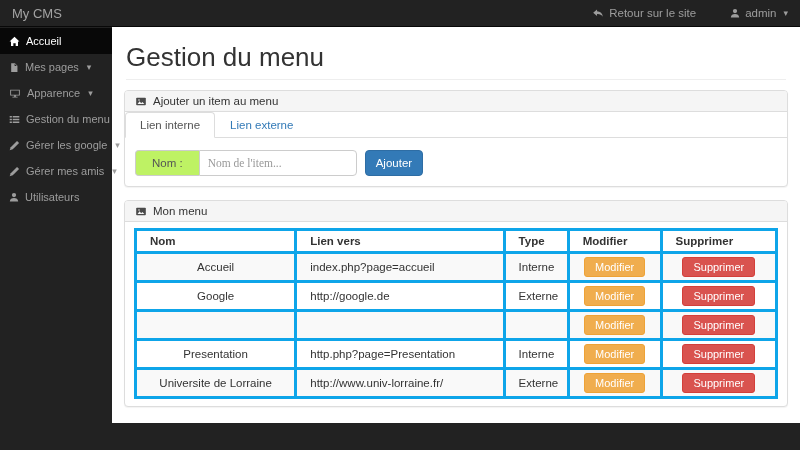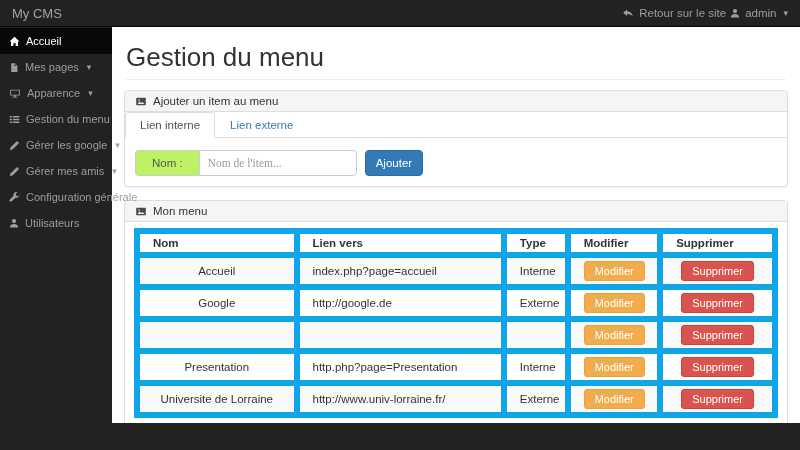--- a/index.html
+++ b/index.html
@@ -13,21 +13,21 @@
   svg { display: block; }
 
   
   .navbar {
     position: absolute; top: 0; left: 0; right: 0; height: 27px;
     background: #222222; border-bottom: 1px solid #080808;
     display: flex; align-items: center; justify-content: space-between;
     padding: 0 12px; z-index: 20;
   }
   .brand { color: #a3a3a3; font-size: 13px; cursor: pointer; }
-  .nav-right { display: flex; align-items: flex-start; gap: 4px; }
+  .nav-right { display: flex; align-items: flex-start; gap: 34px; }
   .nav-link {
     display: flex; align-items: center; gap: 5px;
     color: #9d9d9d; font-size: 11.5px; cursor: pointer;
   }
   .nav-link .nicon { display: inline-flex; color: #9d9d9d; }
   .caret-glyph { font-size: 9px; line-height: 1; margin-left: 2px; }
 
   
   .sidebar {
     position: absolute; top: 27px; left: 0; bottom: 0; width: 112px;
@@ -120,21 +120,21 @@
     height: 26px; padding: 0 10px; margin-left: 8px;
   }
 
   
   .menu-panel-body { padding: 6px 9px 7px; }
   table.menu-table {
     width: 100%; border-collapse: collapse; font-size: 11.5px; color: #333;
     table-layout: fixed;
   }
   .menu-table th, .menu-table td {
-    border: 6px solid #0ea5e9; padding: 3px 13px; text-align: left;
+    border: 3px solid #0ea5e9; padding: 3px 13px; text-align: left;
     vertical-align: middle; overflow: hidden; white-space: nowrap;
   }
   .menu-table th { font-weight: bold; height: 23px; }
   .menu-table td { height: 26px; }
   .menu-table tbody tr:nth-child(odd) { background: #f9f9f9; }
   td.c-center, th.c-center-h { text-align: center; }
   td.c-nom { text-align: center; }
   .btn-warning { background: #f0ad4e; border: 1px solid #eea236; }
   .btn-danger  { background: #d9534f; border: 1px solid #d43f3a; }
   .btn-xs { padding: 3px 10px; font-size: 11px; border-radius: 3px; }
@@ -213,28 +213,20 @@
       <span class="sicon">
         <svg width="11" height="11" viewBox="0 0 16 16" fill="currentColor">
           <path d="M11.7 1.3l3 3L5.5 13.5 1 15l1.5-4.5z"></path>
         </svg>
       </span>
       <span>Gérer mes amis</span>
       <span class="caret-glyph">▾</span>
     </div>
     <div class="side-item">
       <span class="sicon">
-        <svg width="11" height="11" viewBox="0 0 16 16" fill="currentColor">
-          <path d="M14.8 4.2a4.1 4.1 0 0 1-5.4 4L4 13.6a1.9 1.9 0 1 1-2.7-2.7l5.4-5.4a4.1 4.1 0 0 1 4-5.4c.5 0 1 .1 1.5.3L9.9 2.7l.6 2.8 2.8.6 2.3-2.3c.2.4.2.9.2 1.4z"></path>
-        </svg>
-      </span>
-      <span>Configuration générale</span>
-    </div>
-    <div class="side-item">
-      <span class="sicon">
         <svg width="10" height="10" viewBox="0 0 16 16" fill="currentColor">
           <path d="M8 8.2a3.4 3.4 0 1 0 0-6.8 3.4 3.4 0 0 0 0 6.8zM1.3 15c.2-3.5 3-5.4 6.7-5.4s6.5 1.9 6.7 5.4z"></path>
         </svg>
       </span>
       <span>Utilisateurs</span>
     </div>
   </div>
 
 <div class="content">
 

